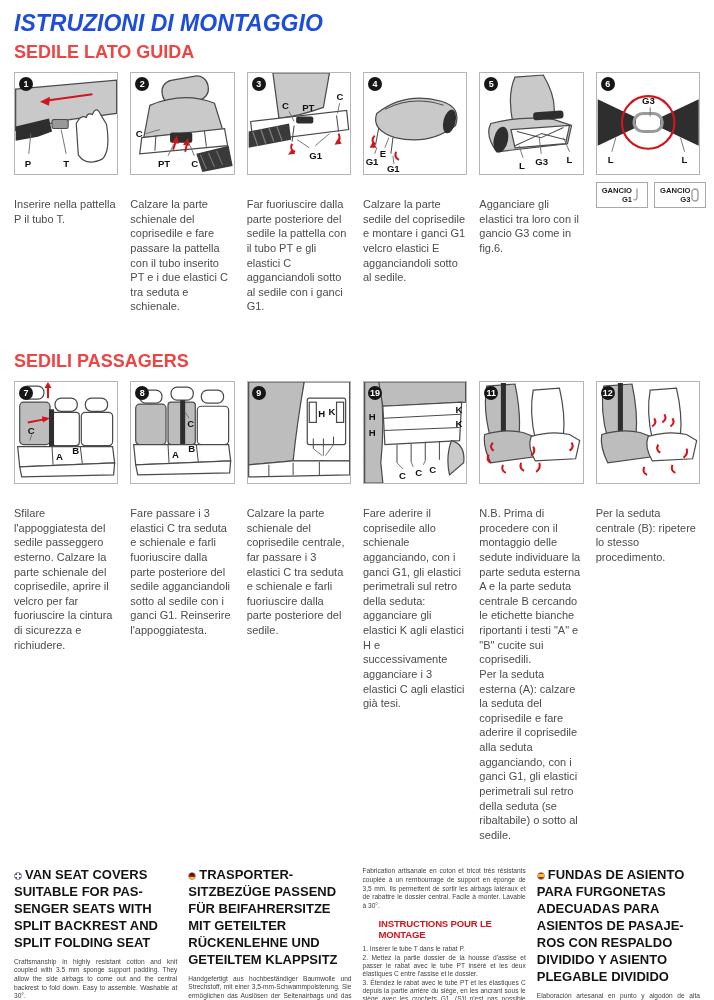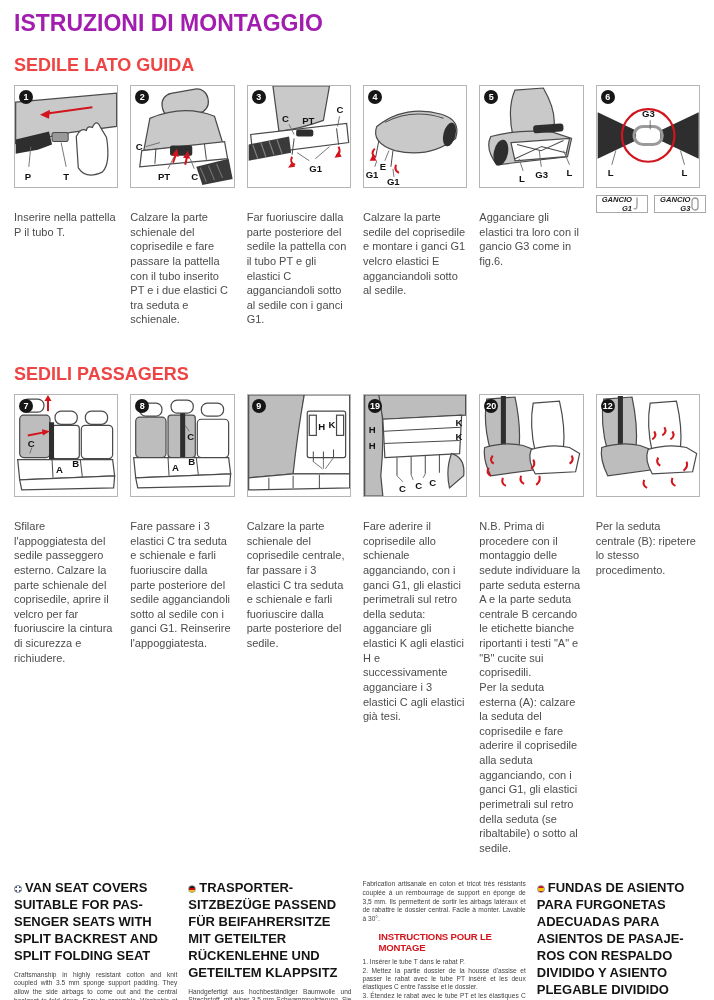--- a/index.html
+++ b/index.html
@@ -1,19 +1,19 @@
 <!DOCTYPE html>
 <html><head>
 <meta charset="utf-8">
 <style>
   html,body{margin:0;padding:0;}
   body{width:714px;height:1000px;overflow:hidden;background:#fff;
        font-family:"Liberation Sans",sans-serif;color:#222;}
   .page{padding:8px 14px 0 14px;}
-  .main-title{color:#a21caf;font-size:23px;font-weight:bold;margin:2px 0 18px 0;}
+  .main-title{color:#1d4ed8;font-size:23px;font-weight:bold;margin:2px 0 5px 0;font-style:italic;}
   .section-title{color:#ef4444;font-size:18px;font-weight:bold;margin:3px 0 9px 0;}
   .section-title.second{margin-top:26px;}
   .figs{display:grid;grid-template-columns:repeat(6,1fr);gap:12px;}
   .fig{min-width:0;}
   .fig-canvas{position:relative;border:1px solid #b5b5b5;height:101px;background:#fff;}
   .fig-canvas svg{display:block;width:100%;height:100%;}
   .badge{position:absolute;top:4px;left:4px;width:14px;height:14px;background:#161616;
          color:#fff;border-radius:50%;font-size:9px;font-weight:bold;
          display:flex;align-items:center;justify-content:center;}
   .fig-caption{font-size:11px;line-height:1.33;color:#4c4c4c;margin-top:22px;white-space:pre-line;}
@@ -21,21 +21,21 @@
   svg .gc{fill:#bdbdbd;stroke:#4a4a4a;stroke-width:1.2;}
   svg .w{fill:#fff;stroke:#4a4a4a;stroke-width:1.2;}
   svg .d{fill:#2e2e2e;stroke:none;}
   svg .ln{stroke:#4a4a4a;stroke-width:1;fill:none;}
   svg .ld{stroke:#6a6a6a;stroke-width:0.9;fill:none;}
   svg .r{stroke:#d2151c;stroke-width:2;fill:none;}
   svg .rf{fill:#d2151c;stroke:none;}
   svg text{font-family:"Liberation Sans",sans-serif;font-size:9.5px;font-weight:bold;fill:#111;}
   .gancio-row{display:flex;gap:6px;margin-top:7px;}
   .gancio-box{flex:1;border:1px solid #a8a8a8;display:flex;align-items:center;
-              justify-content:space-between;padding:3px 5px;height:18px;box-sizing:border-box;font-style:italic;}
+              justify-content:space-between;padding:3px 5px;height:26px;box-sizing:border-box;}
   .gancio-label{font-size:7.6px;font-weight:bold;line-height:1.25;display:flex;flex-direction:column;}
   .gancio-label .l2{text-align:right;}
   .gancio-box svg{width:10px;height:20px;display:block;}
   .cols{display:grid;grid-template-columns:repeat(4,1fr);gap:11px;margin-top:14px;}
   .col{min-width:0;}
   .col-title{font-size:13px;font-weight:bold;color:#141414;line-height:1.3;margin:0 0 6px 0;}
   .flag{display:inline-block;width:8px;height:8px;border-radius:50%;vertical-align:-1px;
         margin-right:3px;border:1px solid #9a9a9a;box-sizing:border-box;}
   .flag-gb{background:
       linear-gradient(#fff,#fff) center/100% 2px no-repeat,
@@ -317,21 +317,21 @@
           <path class="w" d="M52,8 L78,6 Q84,32 82,52 L54,56 Q48,30 52,8 Z"></path>
           <path class="w" d="M50,54 Q70,48 88,52 L98,58 L94,76 L54,78 Q46,64 50,54 Z"></path>
           <path class="r" d="M12,60 q-4,5 1,8"></path>
           <path class="r" d="M8,72 q-3,5 2,8"></path>
           <path class="r" d="M22,82 q-2,6 3,8"></path>
           <path class="r" d="M40,80 q-2,6 3,8"></path>
           <path class="r" d="M52,64 q3,5 -2,9"></path>
           <path class="r" d="M58,80 q2,5 -3,9"></path>
           <path class="r" d="M90,60 q3,5 -2,8"></path>
         </svg>
-        <span class="badge">20</span>
+        <span class="badge">11</span>
       </div>
       <p class="fig-caption">N.B. Prima di procedere con il montaggio delle sedute individuare la parte seduta esterna A e la parte seduta centrale B cercando le etichette bianche riportanti i testi "A" e "B" cucite sui coprisedili.
 Per la seduta esterna (A): calzare la seduta del coprisedile e fare aderire il coprisedile alla seduta agganciando, con i ganci G1, gli elastici perimetrali sul retro della seduta (se ribaltabile) o sotto al sedile.</p>
     </div>
 
     <div class="fig">
       <div class="fig-canvas">
         <svg viewBox="0 0 100 100">
           <path class="gc" d="M6,4 L34,2 Q40,30 38,52 L10,56 Q2,28 6,4 Z"></path>
           <rect x="20" y="1" width="5" height="54" class="d"></rect>

